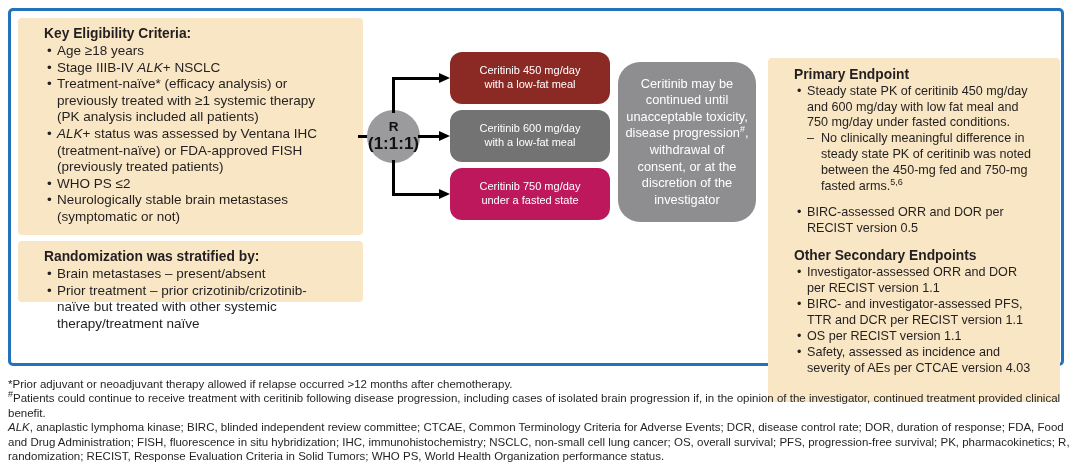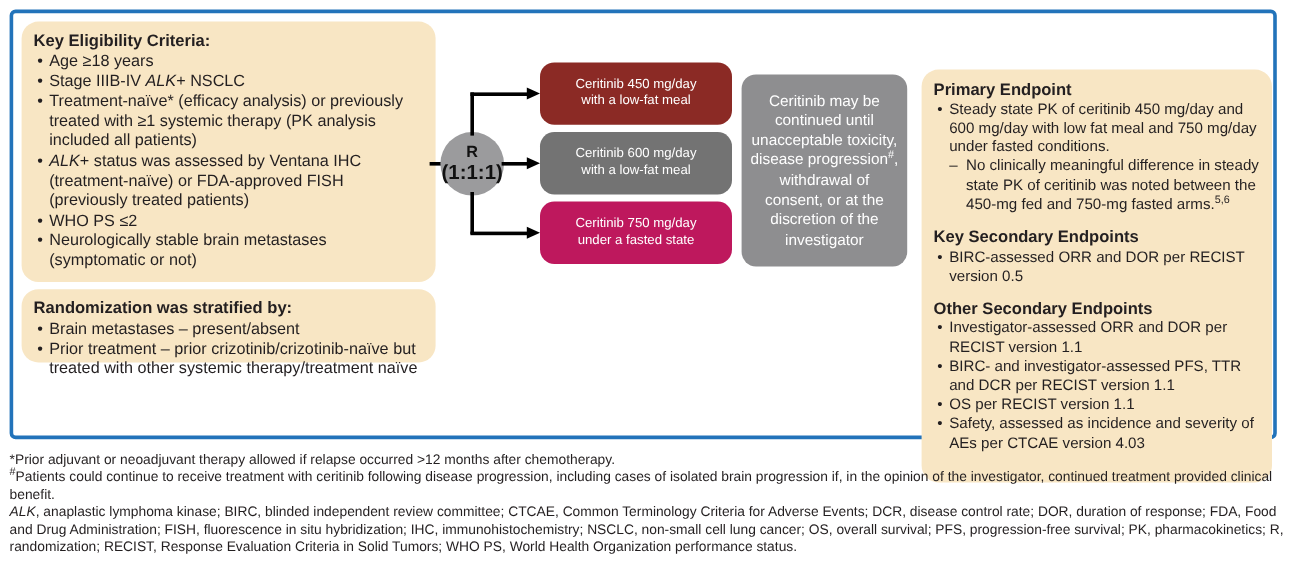--- a/index.html
+++ b/index.html
@@ -7,22 +7,22 @@
   .stage {
     position:relative; width:1080px; height:475px; background:#fff;
     font-family:"Liberation Sans", sans-serif; color:#231f20;
     overflow:hidden;
   }
   .frame {
     position:absolute; left:8px; top:8px; width:1056px; height:358px;
     border:3px solid #2273ba; border-radius:5px; background:#fff;
   }
   .panel {
-    position:absolute; background:#f8e6c4; border-radius:14px;
-    padding:8px 10px; font-size:13.5px; line-height:1.23;
+    position:absolute; background:#f8e6c4; border-radius:4px;
+    padding:8px 26px; font-size:13.5px; line-height:1.23;
   }
   .panel-title { font-weight:bold; font-size:13.8px; }
   ul { list-style:none; }
   li { position:relative; padding-left:13px; }
   li::before { content:"\2022"; position:absolute; left:3px; top:0; }
   li.sub { padding-left:14px; margin-left:13px; }
   li.sub::before { content:"\2013"; left:0; }
   i { font-style:italic; }
   sup { font-size:9px; vertical-align:super; line-height:0; }
 
@@ -52,21 +52,21 @@
     position:absolute; left:450px; width:160px; height:52px; border-radius:12px;
     color:#fff; font-size:11px; line-height:1.26; text-align:center;
     display:flex; flex-direction:column; align-items:center; justify-content:center;
   }
   .arm-450 { top:52px; background:#8b2a25; }
   .arm-600 { top:110px; background:#2b66aa; }
   .arm-750 { top:168px; background:#d65c38; }
 
   .continuation {
     position:absolute; left:618px; top:62px; width:138px; height:160px;
-    border-radius:12px; background:#8e8e90; color:#fff;
+    border-radius:22px; background:#8e8e90; color:#fff;
     font-size:12.8px; line-height:1.3; text-align:center;
     display:flex; align-items:center; justify-content:center; padding:6px 7px;
   }
 
   .footnotes {
     position:absolute; left:8px; top:377px; width:1066px;
     font-size:11.5px; line-height:1.25; color:#231f20;
   }
   .footnotes p { margin:0; }
 </style>
@@ -132,21 +132,20 @@
 
   <div class="panel endpoints" style="background-color: rgb(248, 230, 196);">
     <div class="section">
       <div class="panel-title">Primary Endpoint</div>
       <ul>
         <li><span>Steady state PK of ceritinib 450 mg/day and 600 mg/day with low fat meal and 750 mg/day under fasted conditions.</span></li>
         <li class="sub"><span>No clinically meaningful difference in steady state PK of ceritinib was noted between the 450-mg fed and 750-mg fasted arms.</span><sup>5,6</sup></li>
       </ul>
     </div>
     <div class="section">
-      <div class="panel-title">Key Secondary Endpoints</div>
       <ul>
         <li><span>BIRC-assessed ORR and DOR per RECIST version 0.5</span></li>
       </ul>
     </div>
     <div class="section">
       <div class="panel-title">Other Secondary Endpoints</div>
       <ul>
         <li><span>Investigator-assessed ORR and DOR per RECIST version 1.1</span></li>
         <li><span>BIRC- and investigator-assessed PFS, TTR and DCR per RECIST version 1.1</span></li>
         <li><span>OS per RECIST version 1.1</span></li>

